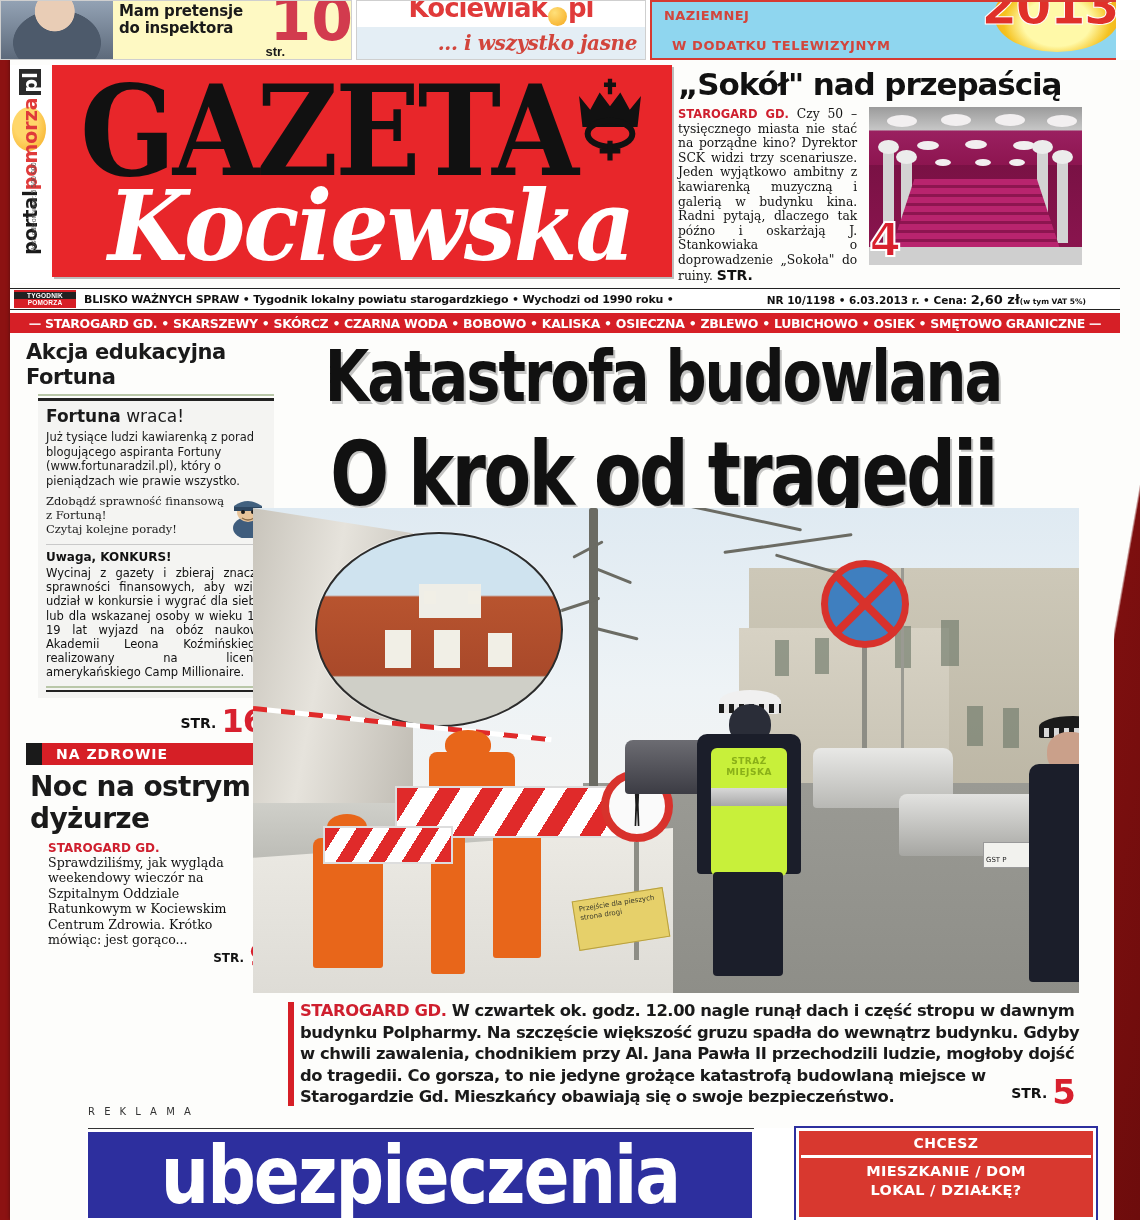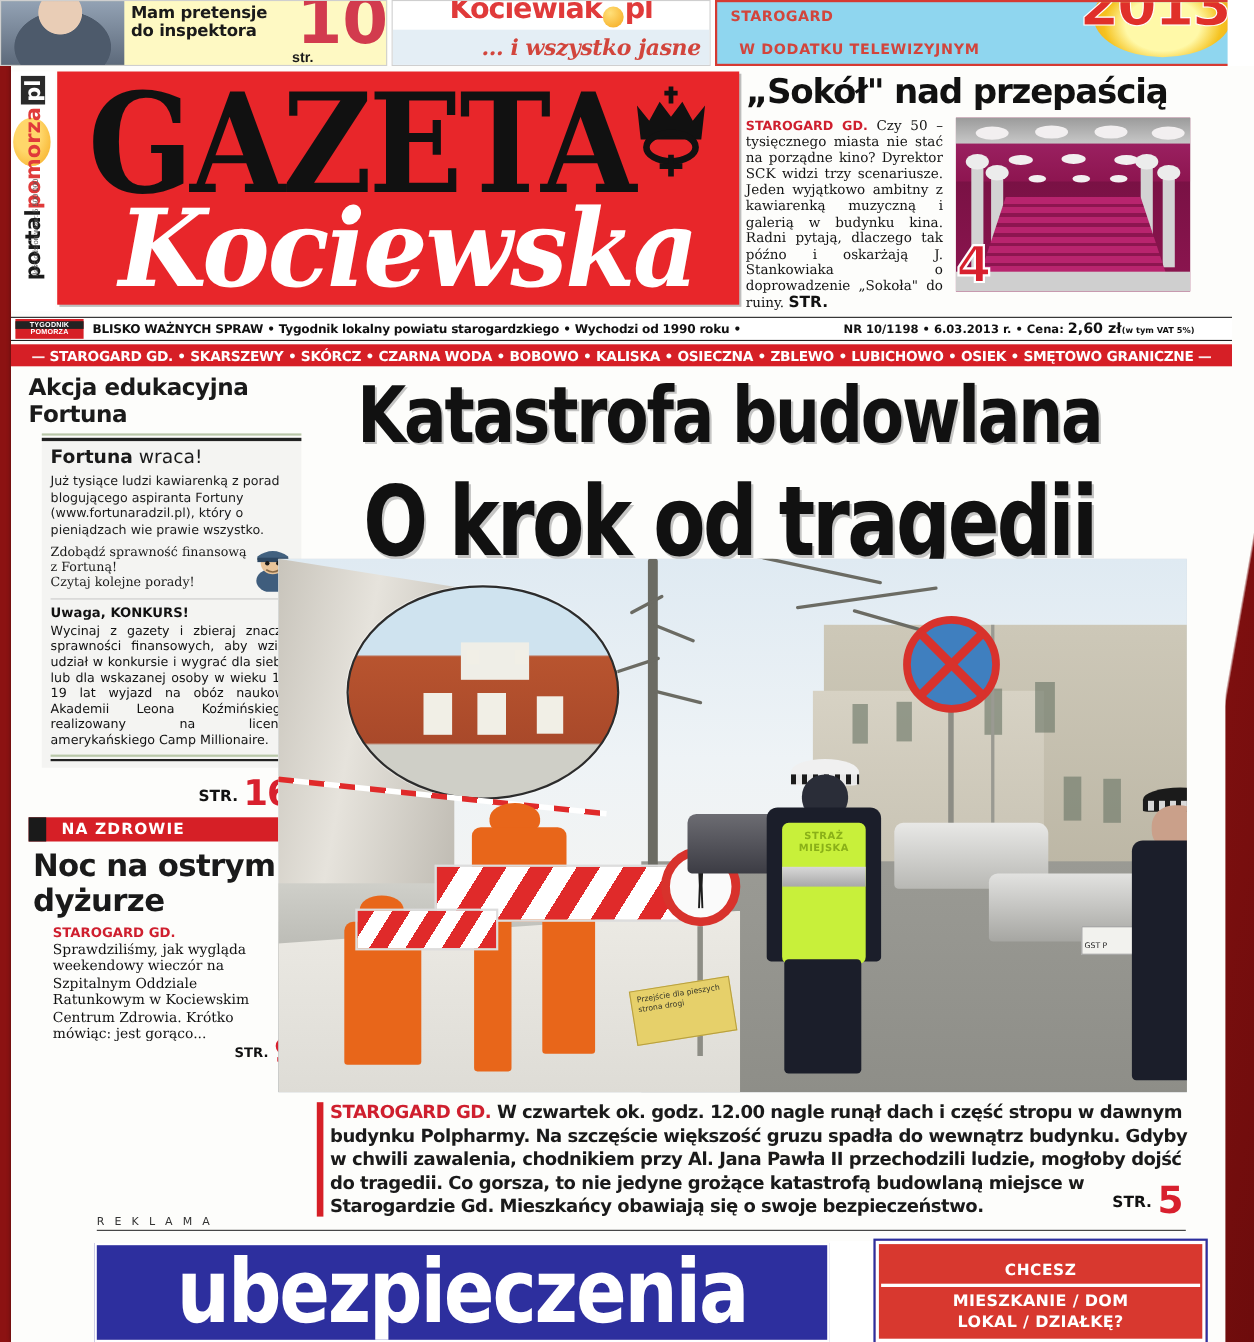--- a/index.html
+++ b/index.html
@@ -532,41 +532,41 @@
   .cap-txt .loc { color:#cf1f2e; }
   .cap-str {
     position:absolute; right: 4px; bottom: -4px; font-family:"DejaVu Sans",sans-serif;
   }
   .cap-str .s { font-weight:700; font-size: 14px; color:#111; vertical-align: 6px;}
   .cap-str .n { font-weight:700; font-size: 34px; color:#d8202e; }
 
   
   .reklama {
     position:absolute; left: 88px; top: 1106px; width: 990px;
-    border-bottom: 1px solid #333; padding-bottom: 1px;
+    border-bottom: 1px solid #333; padding-bottom: 11px;
     font-family:"DejaVu Sans",sans-serif; font-size: 10px; letter-spacing: 3px;
     color:#333;
   }
   .ad-blue {
     position:absolute; left: 86px; top: 1130px; width: 668px; height: 90px;
     background: #2d2f9e; border: 2px solid #fff;
     display:flex; align-items:center; justify-content:center; overflow:hidden;
   }
   .ad-blue span {
     font-family:"DejaVu Sans",sans-serif; font-weight:700; font-size: 68px;
     color:#ffffff; letter-spacing: -2px; transform: scaleY(1.18);
   }
   .ad-red {
     position:absolute; left: 796px; top: 1128px; width: 300px; height: 92px;
     background:#d8382f; border: 3px solid #ffffff; outline: 2px solid #2d2f9e;
     color:#fff; text-align:center; overflow:hidden;
   }
   .ad-red .l1 {
     font-family:"DejaVu Sans",sans-serif; font-weight:700; font-size: 14px;
-    margin-top: 16px; letter-spacing: .5px;
+    margin-top: 4px; letter-spacing: .5px;
   }
   .ad-red .l2 {
     font-family:"DejaVu Sans",sans-serif; font-weight:700; font-size: 16px;
     letter-spacing: -.2px;
   }
   .ad-red .rule { height: 3px; background:#fff; margin: 4px 2px; }
   .ad-red .l3, .ad-red .l4 {
     font-family:"DejaVu Sans",sans-serif; font-weight:700; font-size: 14.5px;
     letter-spacing: .3px; line-height: 19px;
   }
@@ -600,21 +600,21 @@
         <span class="ts-b-logo">Kociewiak</span><span class="ts-b-dot"></span><span class="ts-b-logo">pl</span>
       </div>
       <div class="ts-b-bot">
         <span>... i wszystko jasne</span>
       </div>
     </div>
 
     <div class="ts-box ts-c">
       <div class="ts-c-sun"></div>
       <div class="ts-c-2013">2013</div>
-      <div class="ts-c-l1">STAROGARD</div>
+      <div class="ts-c-l1">NAZIEMNEJ</div>
       <div class="ts-c-l2">W DODATKU TELEWIZYJNYM</div>
     </div>
     <div class="ts-rightedge"></div>
   </div>
 
   <div class="masthead-wrap">
 
     <div class="portal-strip">
       <div class="portal-sun"></div>
       <div class="portal-vert">

